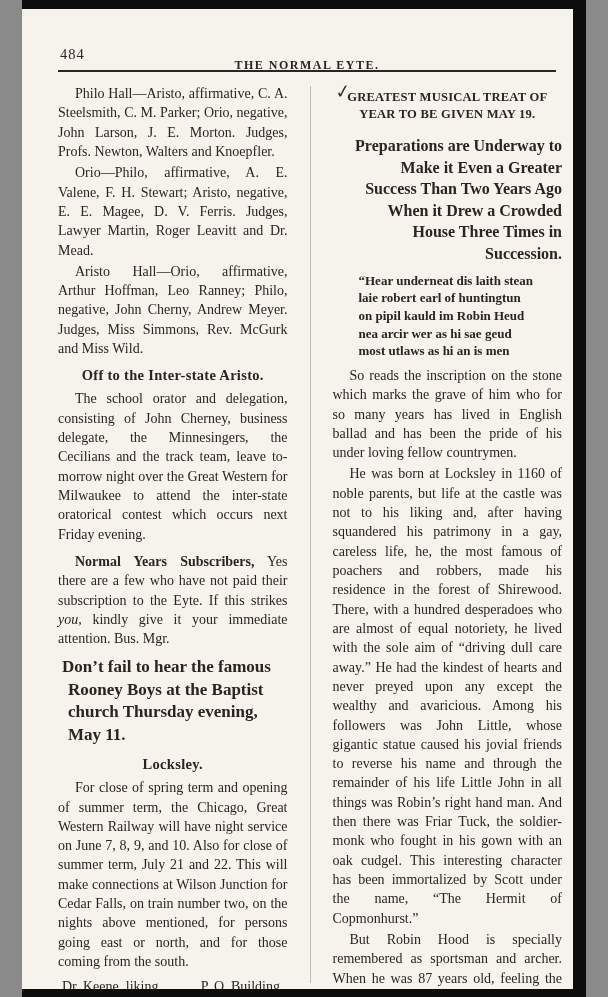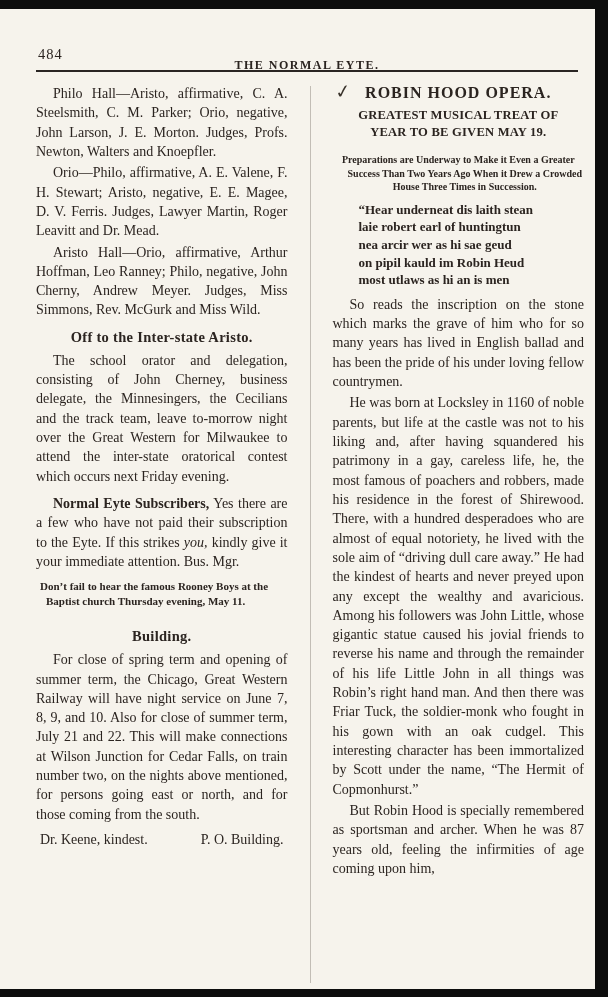--- a/index.html
+++ b/index.html
@@ -1,18 +1,18 @@
 <!DOCTYPE html>
 <html><head>
 <meta charset="utf-8">
 <style>
   html,body { margin:0; padding:0; background:#8a8a8a; }
   .page {
     position:relative;
-    width:608px; height:997px;
+    width:564px; height:997px;
     margin:0 auto;
     background:#f6f3ec;
     font-family:"Liberation Serif", serif;
     color:#2b2420;
     overflow:hidden;
   }
   
   .scan-top    { position:absolute; top:0; left:0; width:100%; height:9px;  background:#0d0d0d; z-index:5; }
   .scan-right  { position:absolute; top:0; right:0; width:13px; height:100%; background:#0d0d0d; z-index:5; }
   .scan-bottom { position:absolute; bottom:0; left:0; width:100%; height:8px; background:#0d0d0d; z-index:5; }
@@ -46,22 +46,22 @@
   }
 
   .section-head {
     margin:9px 0 5px 0;
     text-align:center;
     font-size:14.5px; font-weight:bold;
     letter-spacing:0.3px;
   }
 
   .notice {
-    margin:8px 0 20px 0;
-    font-size:11px; font-weight:bold; line-height:1.32;
+    margin:8px 0 10px 0;
+    font-size:17px; font-weight:bold; line-height:1.32;
     padding-left:10px; text-indent:-6px;
     text-align:left;
   }
 
   .classified {
     margin:8px 4px 0 4px;
     font-size:14px;
     display:flex; justify-content:space-between;
   }
 
@@ -79,23 +79,23 @@
   }
   .subhead {
     margin:0 auto 7px auto;
     max-width:232px;
     text-align:center;
     font-size:12.6px; font-weight:bold; line-height:1.35;
     letter-spacing:0.2px;
   }
   .deck {
     margin:12px 0 7px 0;
-    font-size:10px; font-weight:bold; line-height:1.35;
+    font-size:16px; font-weight:bold; line-height:1.35;
     padding-left:13px; text-indent:-13px;
-    text-align:center;
+    text-align:right;
   }
   .verse { margin:2px 0 6px 26px; }
   .verse-line { font-size:13px; line-height:1.36;font-weight:bold; }
 </style>
 </head>
 <body>
 
 <div class="page">
 
   <div class="scan-top"></div>
@@ -110,47 +110,47 @@
   <div class="columns">
 
     <section class="col">
       <p class="para">Philo Hall—Aristo, affirmative, C. A. Steelsmith, C. M. Parker; Orio, negative, John Larson, J. E. Morton. Judges, Profs. Newton, Walters and Knoepfler.</p>
       <p class="para">Orio—Philo, affirmative, A. E. Valene, F. H. Stewart; Aristo, negative, E. E. Magee, D. V. Ferris. Judges, Lawyer Martin, Roger Leavitt and Dr. Mead.</p>
       <p class="para">Aristo Hall—Orio, affirmative, Arthur Hoffman, Leo Ranney; Philo, negative, John Cherny, Andrew Meyer. Judges, Miss Simmons, Rev. McGurk and Miss Wild.</p>
 
       <h2 class="section-head">Off to the Inter-state Aristo.</h2>
       <p class="para">The school orator and delegation, consisting of John Cherney, business delegate, the Minnesingers, the Cecilians and the track team, leave to-morrow night over the Great Western for Milwaukee to attend the inter-state oratorical contest which occurs next Friday evening.</p>
 
-      <p class="para" style="margin-top:8px"><b>Normal Eyte Subscribers,</b><span> Yes there are a few who have not paid their subscription to the Eyte. If this strikes </span><i>you,</i><span> kindly give it your immediate attention.  Bus. Mgr.</span></p>
+      <p class="para" style="margin-top:8px"><b>Normal Years Subscribers,</b><span> Yes there are a few who have not paid their subscription to the Eyte. If this strikes </span><i>you,</i><span> kindly give it your immediate attention.  Bus. Mgr.</span></p>
 
       <p class="notice">Don’t fail to hear the famous Rooney Boys at the Baptist church Thursday evening, May 11.</p>
 
-      <h2 class="section-head">Building.</h2>
+      <h2 class="section-head">Locksley.</h2>
       <p class="para">For close of spring term and opening of summer term, the Chicago, Great Western Railway will have night service on June 7, 8, 9, and 10. Also for close of summer term, July 21 and 22.  This will make connections at Wilson Junction for Cedar Falls, on train number two, on the nights above mentioned, for persons going east or north, and for those coming from the south.</p>
 
       <p class="classified">
-        <span>Dr. Keene, kindest.</span>
+        <span>Dr. Keene, liking.</span>
         <span>P. O. Building.</span>
       </p>
     </section>
 
     <div class="col-rule"></div>
 
     <section class="col">
-      <h2 class="headline-row"><span class="check">✓</span><span>ROBIN HOOD OPERA.</span></h2>
+      <h2 class="headline-row"><span class="check">✓</span></h2>
 
       <p class="subhead">GREATEST MUSICAL TREAT OF YEAR TO BE GIVEN MAY 19.</p>
 
       <p class="deck">Preparations are Underway to Make it Even a Greater Success Than Two Years Ago When it Drew a Crowded House Three Times in Succession.</p>
 
       <div class="verse">
         <div class="verse-line">“Hear underneat dis laith stean</div>
         <div class="verse-line">laie robert earl of huntingtun</div>
+        <div class="verse-line">on pipil kauld im Robin Heud</div>
         <div class="verse-line">nea arcir wer as hi sae geud</div>
-        <div class="verse-line">on pipil kauld im Robin Heud</div>
         <div class="verse-line">most utlaws as hi an is men</div>
       </div>
 
       <p class="para">So reads the inscription on the stone which marks the grave of him who for so many years has lived in English ballad and has been the pride of his under loving fellow countrymen.</p>
       <p class="para">He was born at Locksley in 1160 of noble parents, but life at the castle was not to his liking and, after having squandered his patrimony in a gay, careless life, he, the most famous of poachers and robbers, made his residence in the forest of Shirewood. There, with a hundred desperadoes who are almost of equal notoriety, he lived with the sole aim of “driving dull care away.”  He had the kindest of hearts and never preyed upon any except the wealthy and avaricious. Among his followers was John Little, whose gigantic statue caused his jovial friends to reverse his name and through the remainder of his life Little John in all things was Robin’s right hand man.  And then there was Friar Tuck, the soldier-monk who fought in his gown with an oak cudgel.  This interesting character has been immortalized by Scott under the name, “The Hermit of Copmonhurst.”</p>
       <p class="para">But Robin Hood is specially remembered as sportsman and archer. When he was 87 years old, feeling the infirmities of age coming upon him,</p>
     </section>
 
   </div>
 </div>

